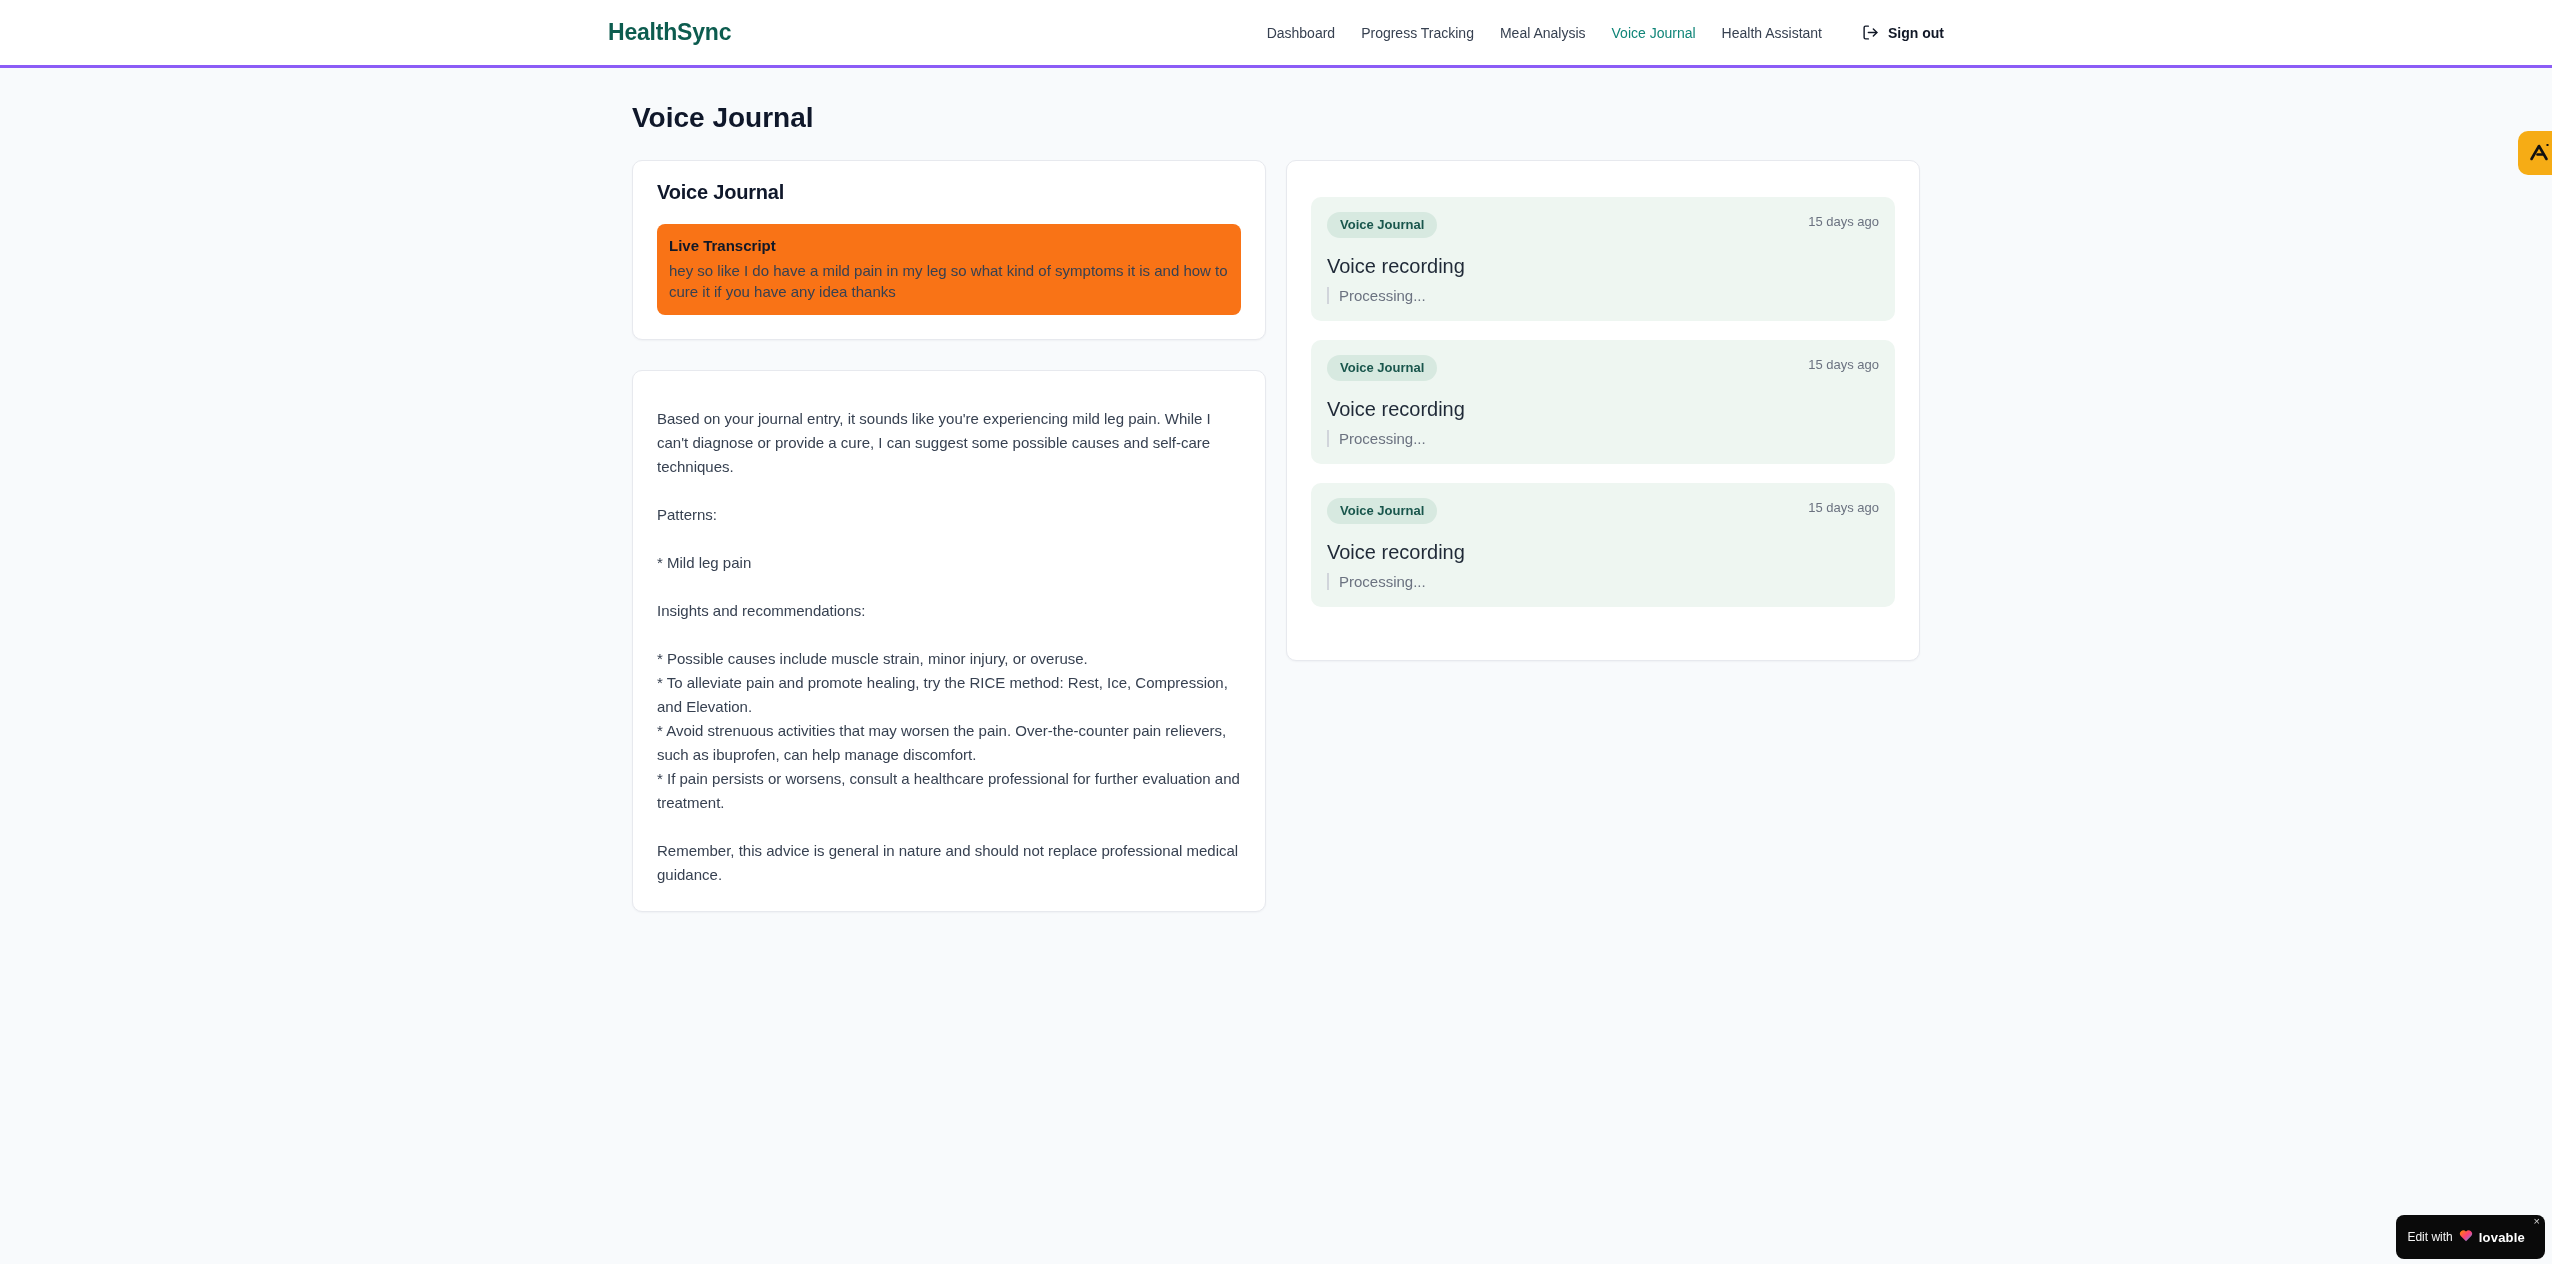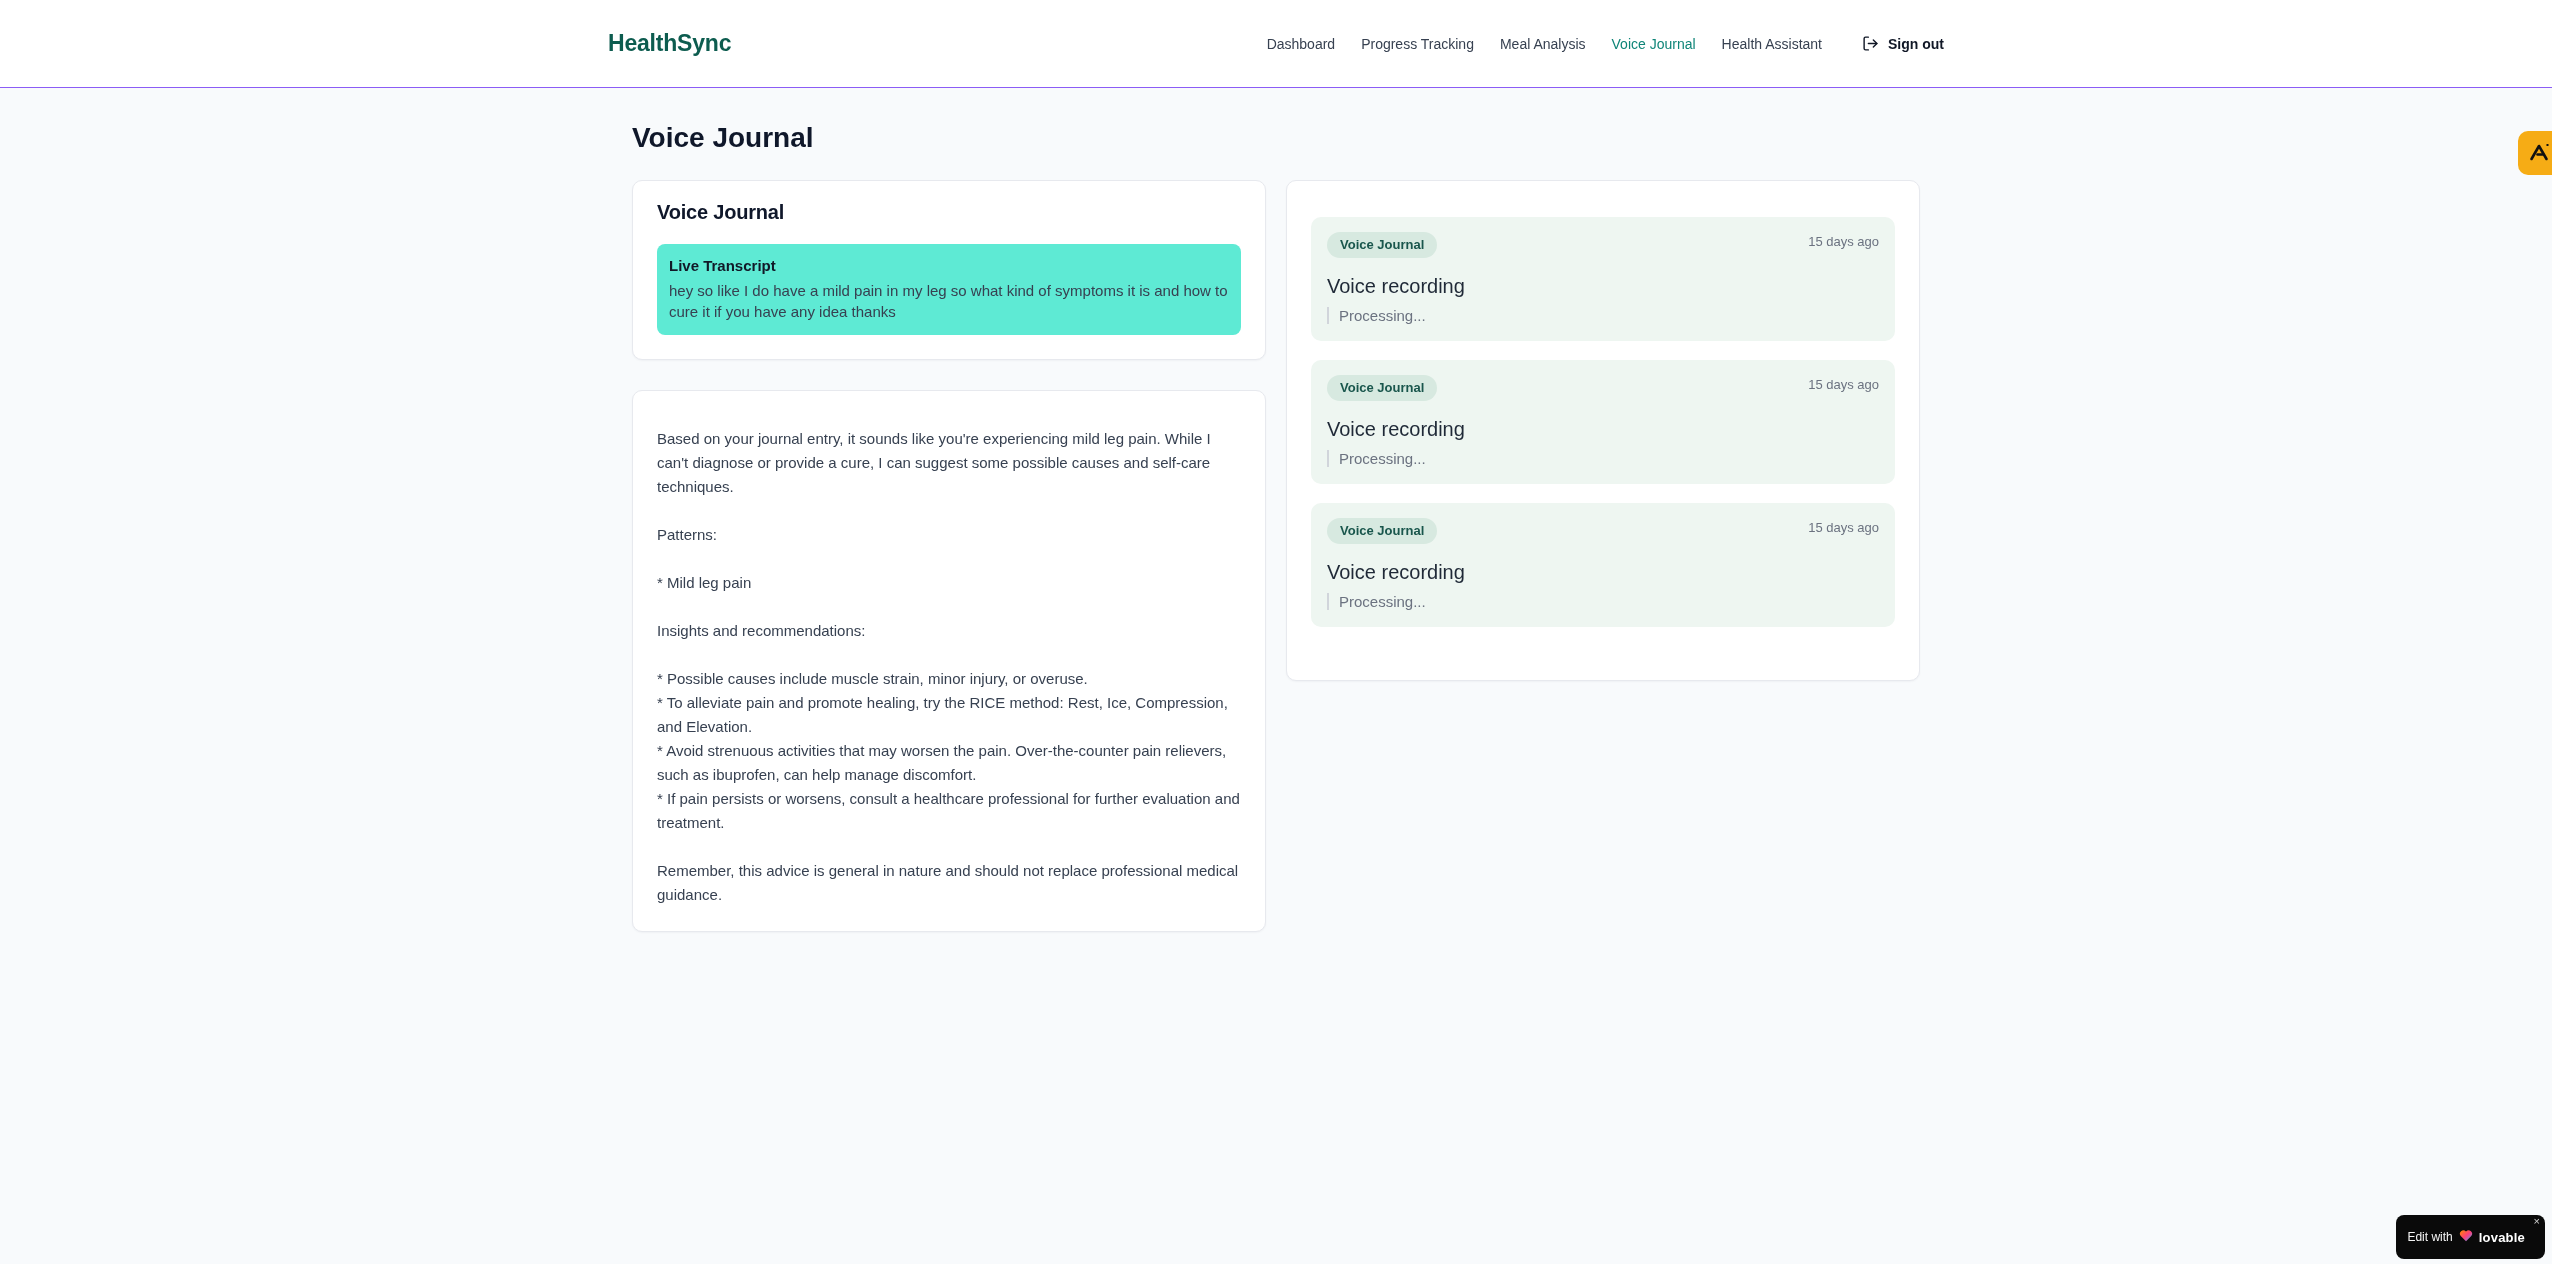--- a/index.html
+++ b/index.html
@@ -5,23 +5,23 @@
   * { margin: 0; padding: 0; box-sizing: border-box; }
   html, body { width: 2552px; height: 1264px; overflow: hidden; }
   body {
     font-family: "Liberation Sans", sans-serif;
     background: #f8fafc;
     color: #111827;
   }
 
   
   .header {
-    height: 88px;
+    height: 68px;
     background: #ffffff;
-    border-bottom: 1px solid #8b5cf6;
+    border-bottom: 3px solid #8b5cf6;
   }
   .header-inner {
     max-width: 1352px;
     height: 100%;
     margin: 0 auto;
     padding: 0 8px;
     display: flex;
     align-items: center;
     justify-content: space-between;
   }
@@ -89,21 +89,21 @@
     display: flex; align-items: center; justify-content: center;
     cursor: pointer;
   }
   .rec-hint {
     margin-top: 14px;
     font-size: 15px;
     color: #6b7280;
   }
   .transcript {
     margin-top: 20px;
-    background: #5eead4;
+    background: #f97316;
     border-radius: 8px;
     padding: 13px 12px;
   }
   .transcript-title {
     font-size: 15px; font-weight: 700; color: #111827;
     margin-bottom: 6px;
   }
   .transcript-text {
     font-size: 15px; color: #374151; line-height: 21px;
   }

